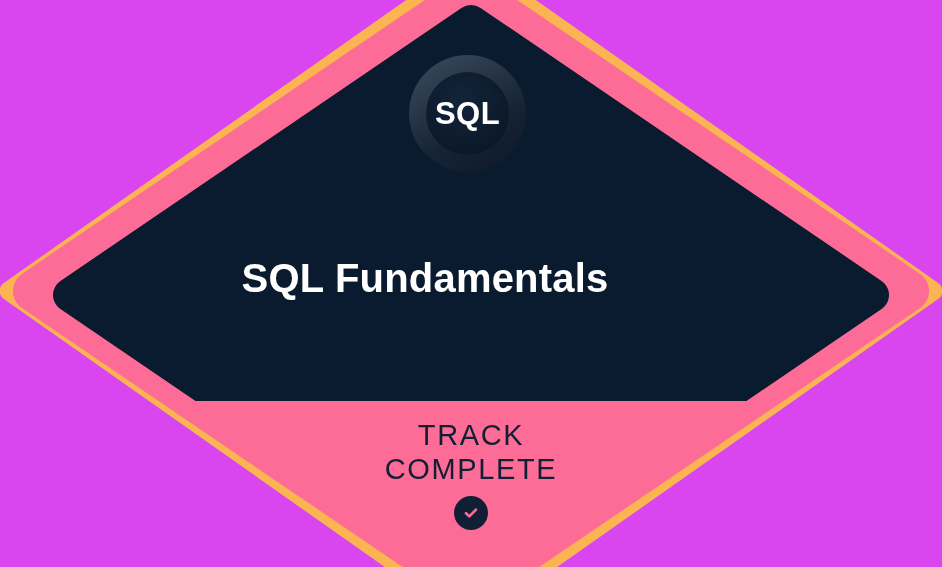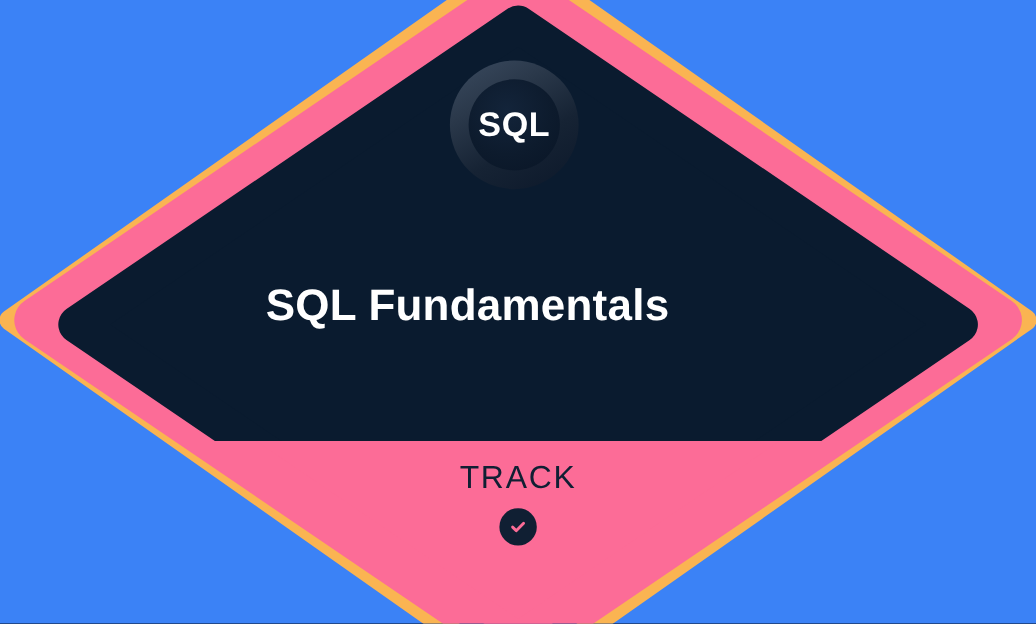--- a/index.html
+++ b/index.html
@@ -13,21 +13,21 @@
     height: 567px;
     overflow: hidden;
     font-family: "Liberation Sans", sans-serif;
     -webkit-font-smoothing: antialiased;
   }
 
   #badge-root {
     position: relative;
     width: 942px;
     height: 567px;
-    background: #3b82f6;
+    background: #d946ef;
   }
 
   #badge-svg {
     position: absolute;
     left: 0;
     top: 0;
     width: 942px;
     height: 567px;
     display: block;
   }
@@ -134,20 +134,21 @@
   <div class="emblem">
     <div class="emblem-inner">
       <span class="emblem-label">SQL</span>
     </div>
   </div>
 
   <div class="title">SQL Fundamentals</div>
 
   <div class="complete-block">
     <div class="complete-line">TRACK</div>
+    <div class="complete-line">COMPLETE</div>
     <div class="check-circle">
       <svg width="18" height="18" viewBox="0 0 18 18">
         <path d="M4 9.2 L7.3 12.4 L14 5.6" fill="none" stroke="#fc6c97" stroke-width="2.6" stroke-linecap="round" stroke-linejoin="round"></path>
       </svg>
     </div>
   </div>
 
 </div>
 
 </body></html>

